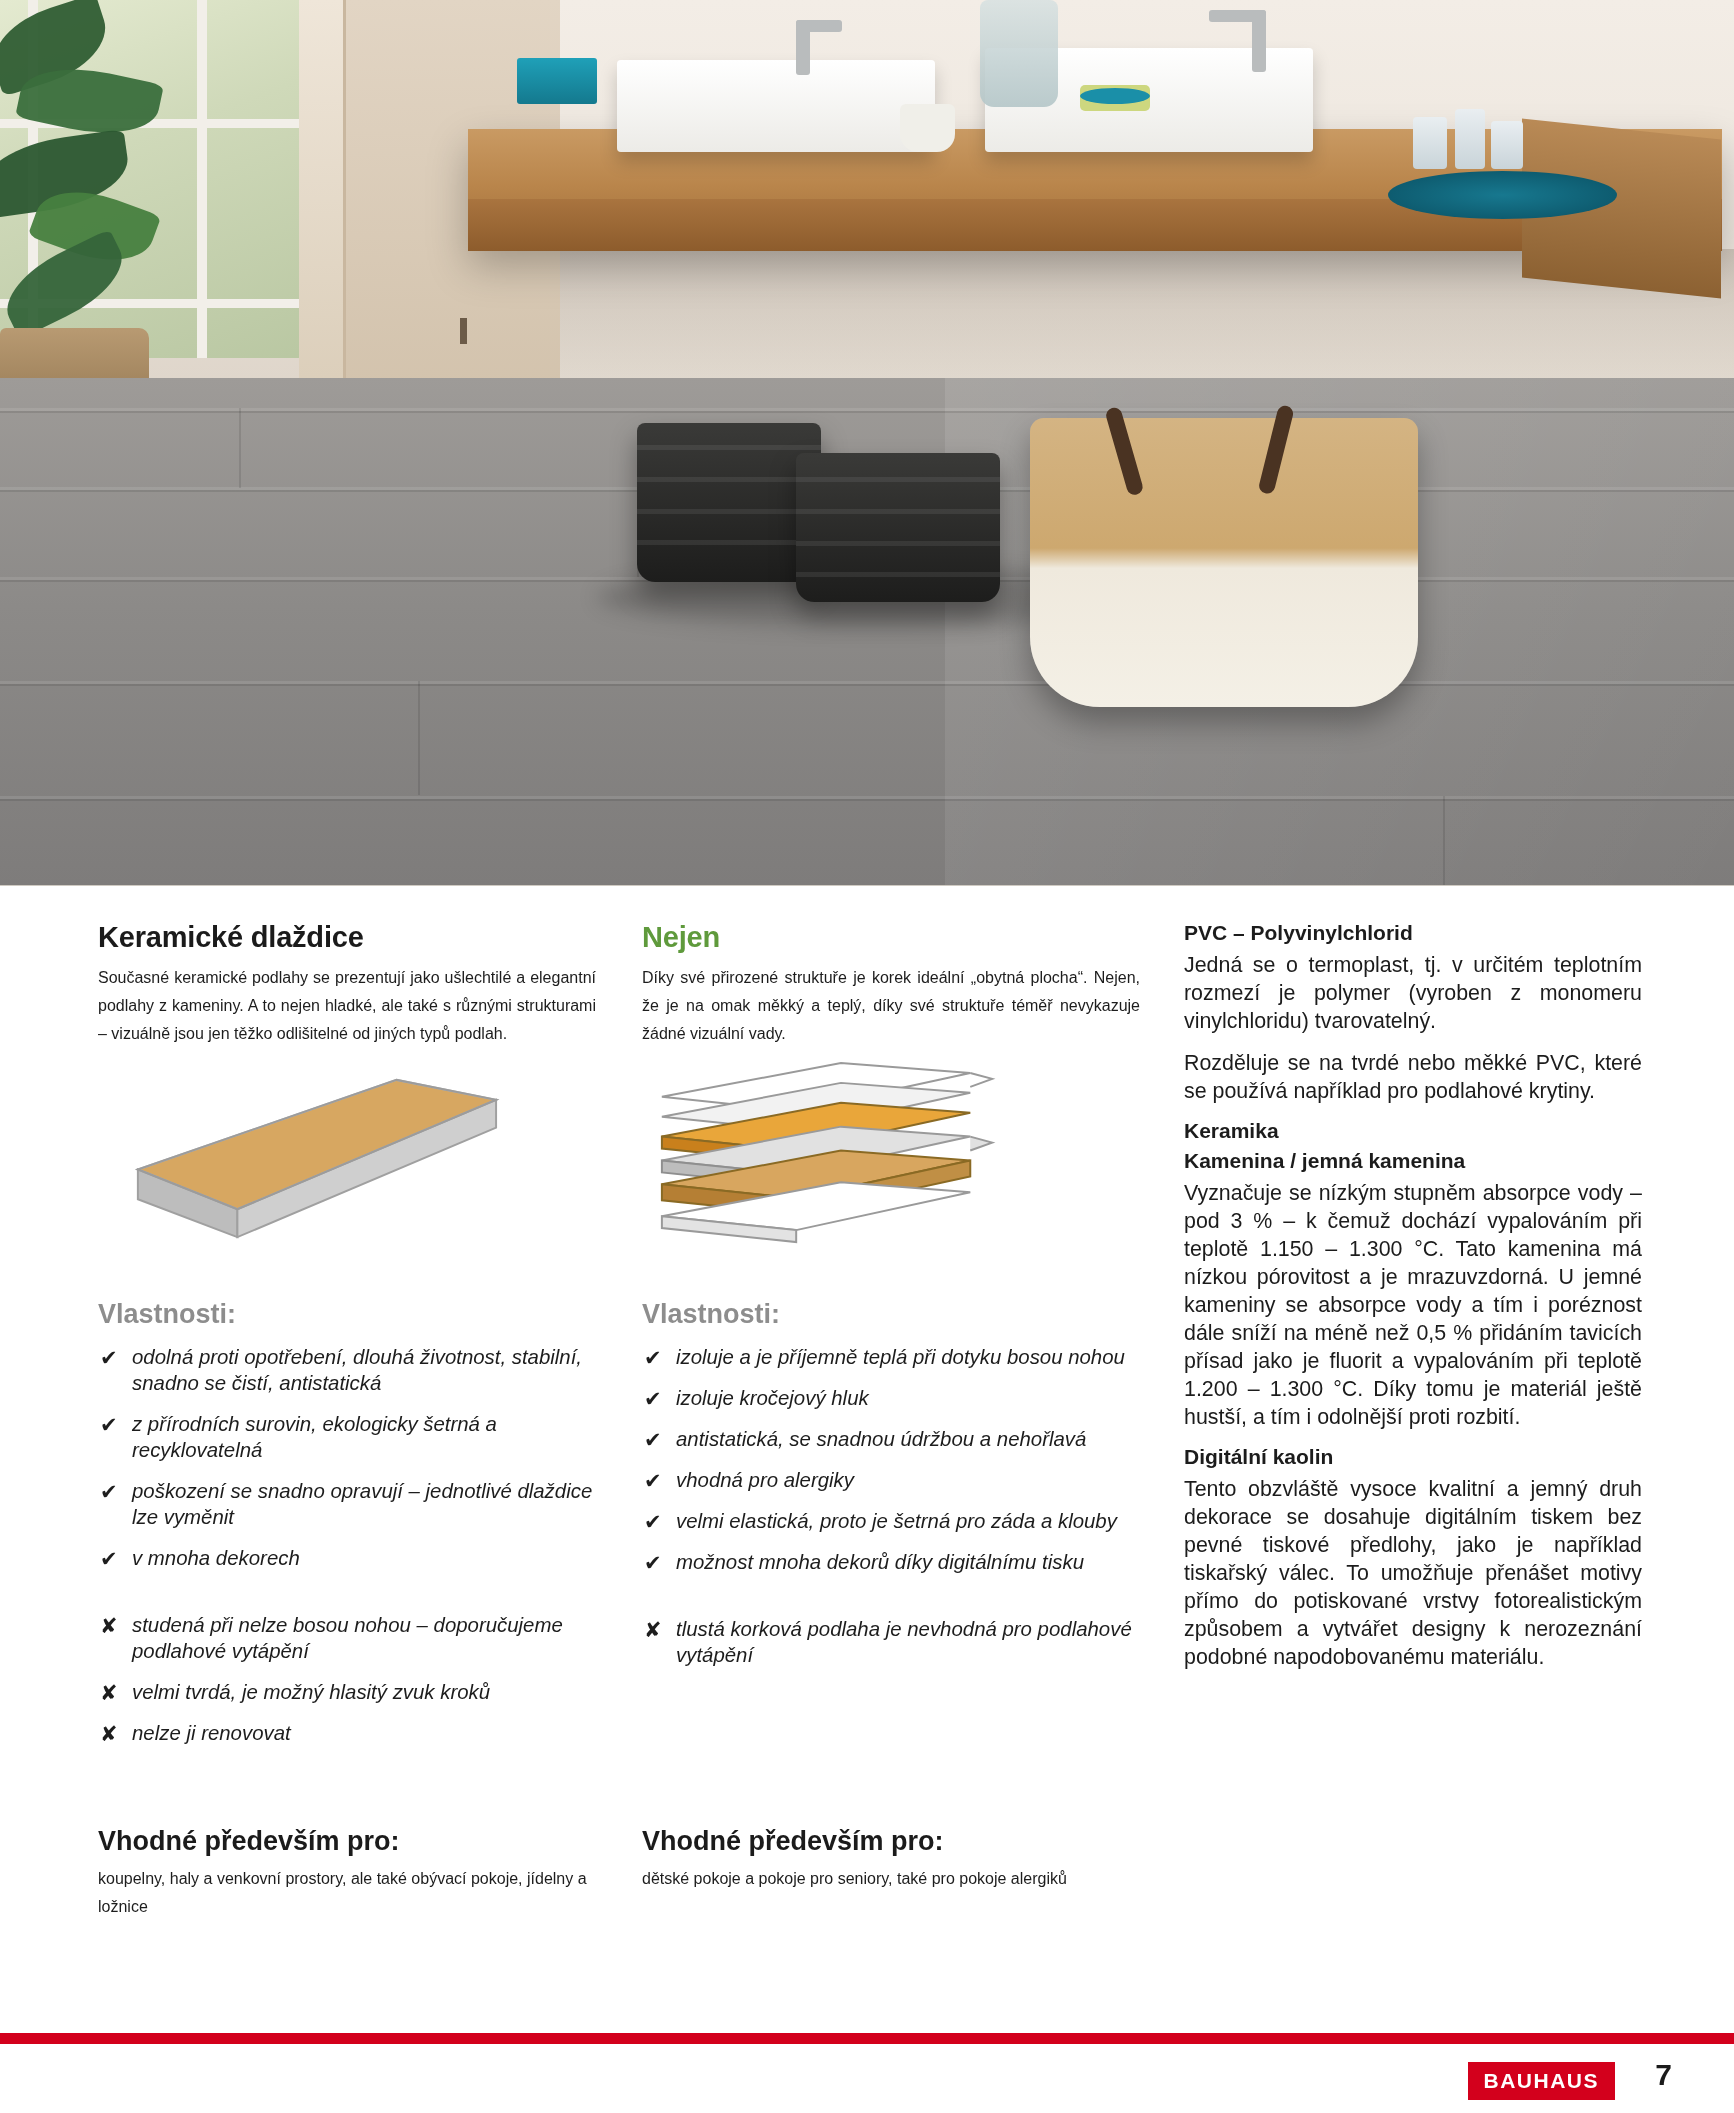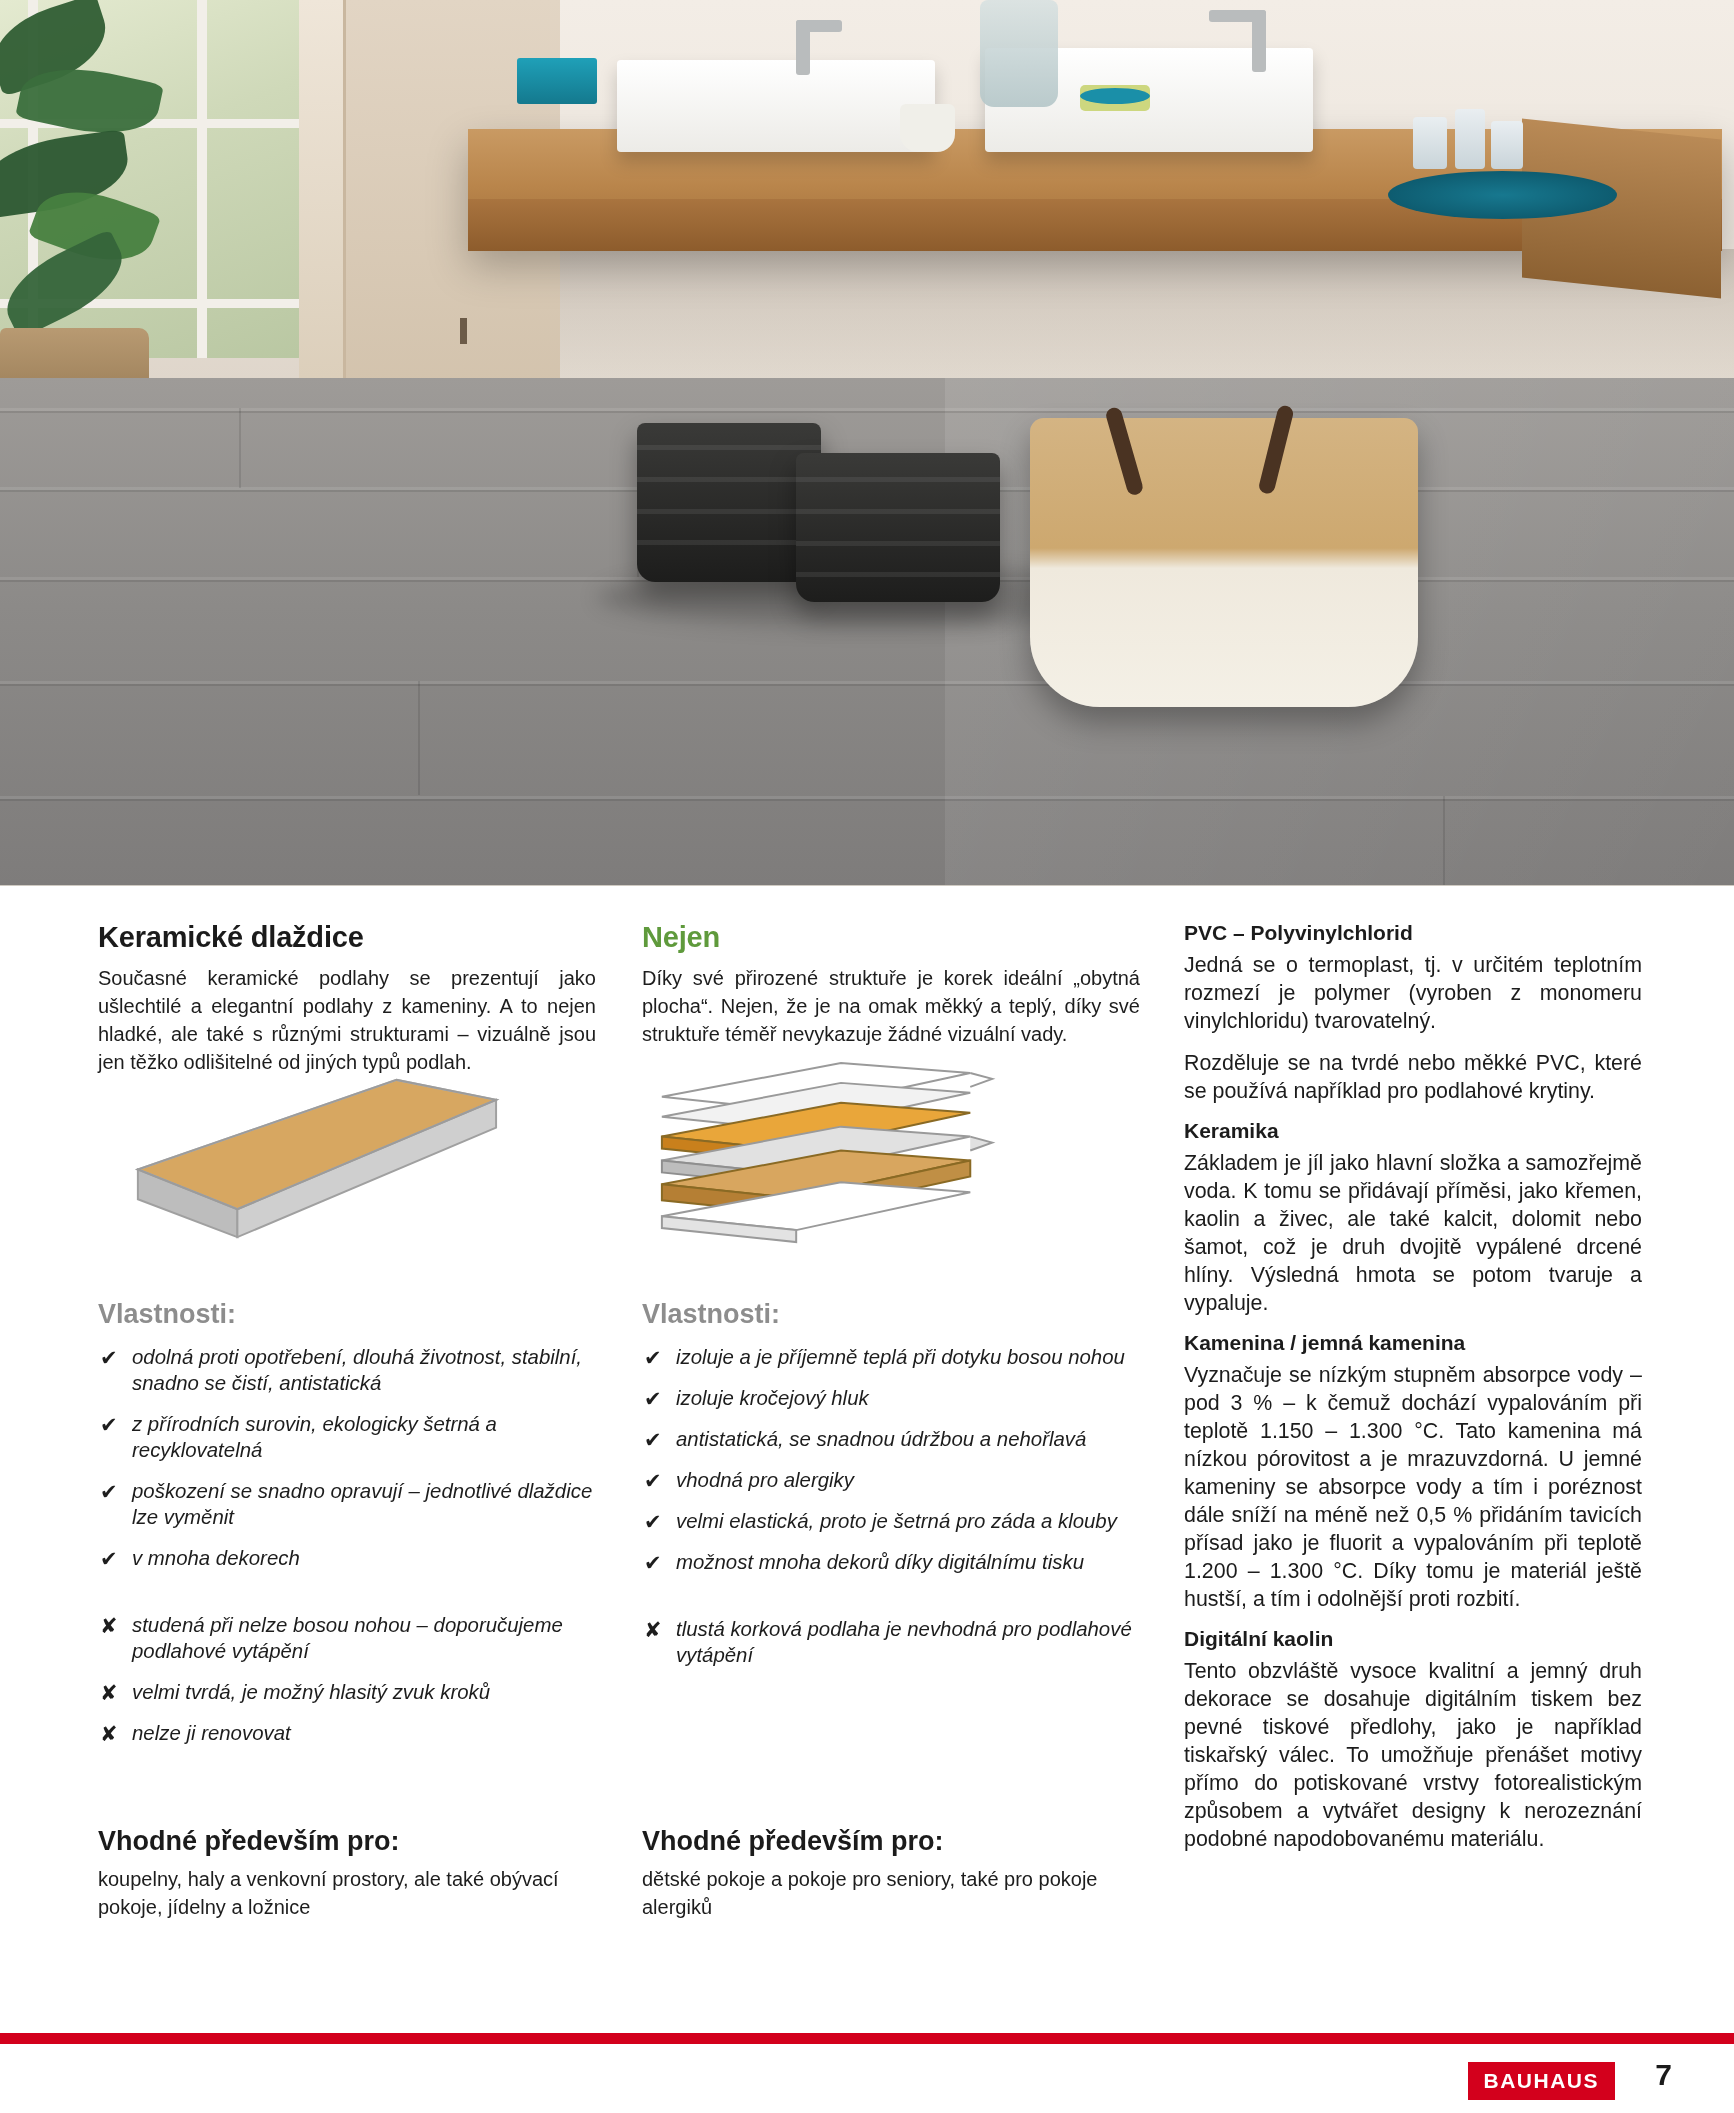--- a/index.html
+++ b/index.html
@@ -186,21 +186,21 @@
   h2.title {
     font-size: 29px;
     font-weight: bold;
     margin: 0 0 10px 0;
     color: #1b1b1b;
     letter-spacing: -0.2px;
   }
   h2.title.green { color: #5f9a3c; }
 
   p.body {
-    font-size: 20px;
+    font-size: 16px;
     line-height: 28px;
     margin: 0 0 14px 0;
     text-align: justify;
     color: #1d1d1d;
   }
 
   .subhead {
     font-size: 27px;
     font-weight: bold;
     color: #8d8d8d;
@@ -433,21 +433,20 @@
     <p class="body" style="text-align:left;">dětské pokoje a pokoje pro seniory, také pro pokoje alergiků</p>
   </div>
 
   <div class="col col3 c3">
 
     <div class="sub">PVC – Polyvinylchlorid</div>
     <p>Jedná se o termoplast, tj. v určitém teplotním rozmezí je polymer (vyroben z monomeru vinylchloridu) tvarovatelný.</p>
     <p>Rozděluje se na tvrdé nebo měkké PVC, které se používá například pro podlahové krytiny.</p>
 
     <div class="sub">Keramika</div>
-    <p>Základem je jíl jako hlavní složka a samozřejmě voda. K tomu se přidávají příměsi, jako křemen, kaolin a živec, ale také kalcit, dolomit nebo šamot, což je druh dvojitě vypálené drcené hlíny. Výsledná hmota se potom tvaruje a vypaluje.</p>
 
     <div class="sub">Kamenina / jemná kamenina</div>
     <p>Vyznačuje se nízkým stupněm absorpce vody – pod 3 % – k čemuž dochází vypalováním při teplotě 1.150 – 1.300 °C. Tato kamenina má nízkou pórovitost a je mrazuvzdorná. U jemné kameniny se absorpce vody a tím i poréznost dále sníží na méně než 0,5 % přidáním tavicích přísad jako je fluorit a vypalováním při teplotě 1.200 – 1.300 °C. Díky tomu je materiál ještě hustší, a tím i odolnější proti rozbití.</p>
 
     <div class="sub">Digitální kaolin</div>
     <p>Tento obzvláště vysoce kvalitní a jemný druh dekorace se dosahuje digitálním tiskem bez pevné tiskové předlohy, jako je například tiskařský válec. To umožňuje přenášet motivy přímo do potiskované vrstvy fotorealistickým způsobem a vytvářet designy k nerozeznání podobné napodobovanému materiálu.</p>
   </div>
 
 </div>
 

